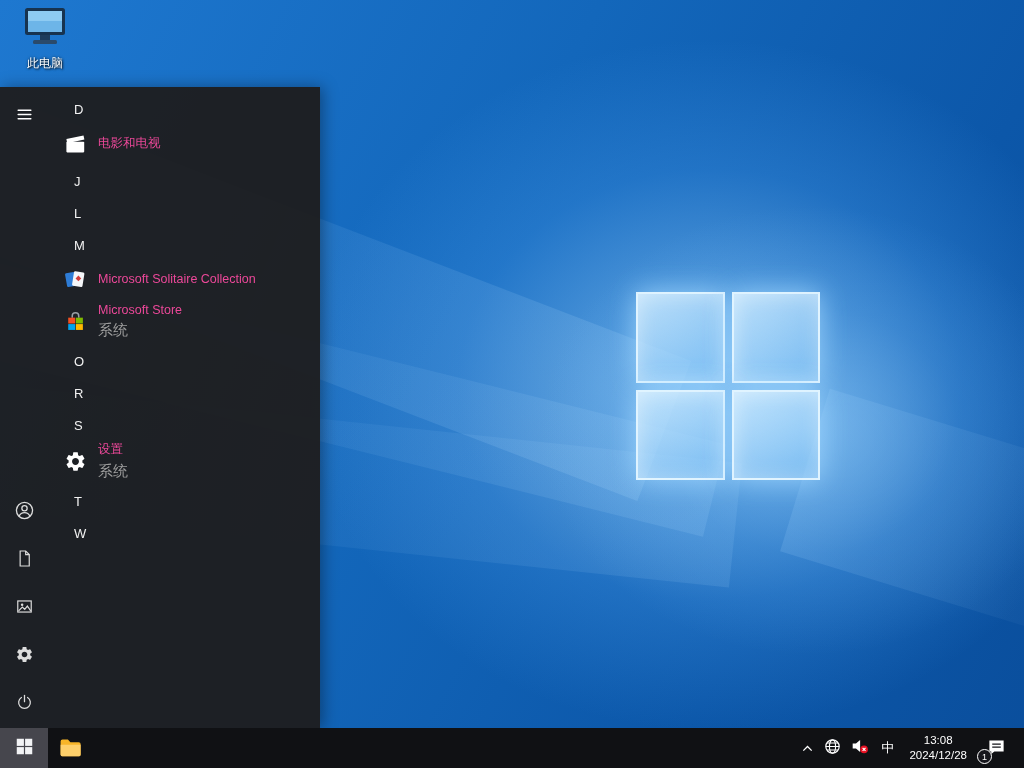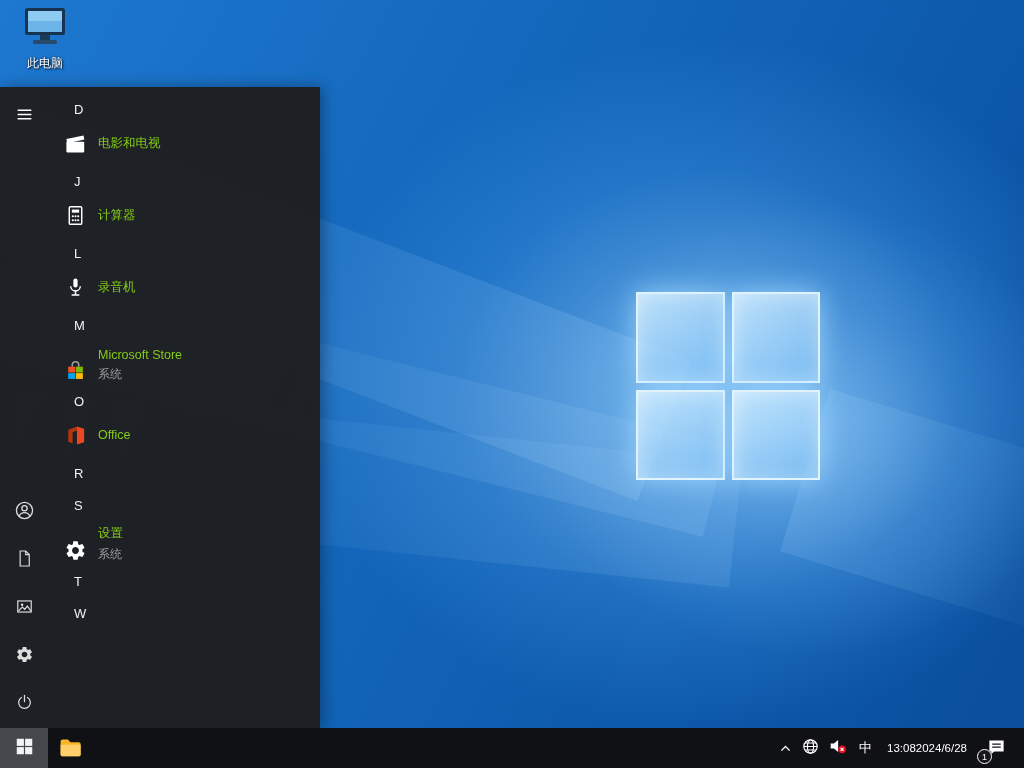--- a/index.html
+++ b/index.html
@@ -63,39 +63,39 @@
   .rail-spacer { flex: 1; }
 
   .app-list { flex: 1; padding-top: 8px; overflow: hidden; }
   .sec-letter {
     height: 28px; display: flex; align-items: center; padding-left: 26px;
     font-size: 13px; color: #f2f2f2; cursor: pointer;
   }
   .app-row {
     height: 40px; display: flex; align-items: center; padding-left: 14px; cursor: pointer;
   }
-  .app-row.two-line { height: 44px; align-items: flex-end; }
+  .app-row.two-line { height: 44px; }
   .sec { margin-bottom: 4px; }
   .app-icon { width: 26px; height: 26px; flex: 0 0 26px; display: flex; align-items: center; justify-content: center; margin-right: 10px; }
   .app-text-wrap { display: flex; flex-direction: column; justify-content: center; min-width: 0; }
-  .app-label { font-size: 12.5px; color: #84cc16; white-space: nowrap; }
-  .app-sub { font-size: 12px; color: #9d9d9d; margin-top: 4px; }
+  .app-label { font-size: 12.5px; color: #ec4899; white-space: nowrap; }
+  .app-sub { font-size: 15px; color: #9d9d9d; margin-top: 4px; }
   .app-chevron { margin-left: auto; margin-right: 16px; display: flex; align-items: center; }
 
   
   .taskbar {
     position: absolute; left: 0; bottom: 0; width: 1024px; height: 40px; z-index: 10;
     background: #101114; display: flex; align-items: stretch;
   }
   .start-btn { width: 48px; display: flex; align-items: center; justify-content: center; background: #46464d; cursor: pointer; }
   .task-btn { width: 44px; display: flex; align-items: center; justify-content: center; cursor: pointer; }
   .tray { margin-left: auto; display: flex; align-items: stretch; color: #fff; padding-right: 8px; }
   .tray-item { display: flex; align-items: center; justify-content: center; padding: 0 5px; cursor: pointer; }
   .ime { font-size: 13px; padding: 0 7px; }
-  .clock { line-height: 1.3; font-size: 11.5px; padding: 0 8px; text-align: center; }
+  .clock { flex-direction: column; line-height: 1.3; font-size: 11.5px; padding: 0 8px; text-align: center; }
   .action-center { position: relative; padding: 0 10px 0 12px; }
   .ac-badge {
     position: absolute; left: 2px; bottom: 4px; width: 15px; height: 15px; border-radius: 50%;
     background: #17171d; border: 1px solid #fff; color: #fff; font-size: 9px;
     display: flex; align-items: center; justify-content: center;
   }
 </style>
 </head>
 <body>
 
@@ -192,89 +192,59 @@
           </svg>
         </span>
         <span class="app-text-wrap">
             <span class="app-label">电影和电视</span>
           </span>
       </div>
     </div>
 
     <div class="sec">
       <div class="sec-letter">J</div>
+    </div>
+
+    <div class="sec">
+      <div class="sec-letter">L</div>
+    </div>
+
+    <div class="sec">
+      <div class="sec-letter">M</div>
       <div class="app-row">
         <span class="app-icon">
-          <svg width="23" height="23" viewBox="0 0 24 24">
-            <rect x="5.5" y="2.8" width="13" height="18.4" rx="1.2" fill="none" stroke="#fff" stroke-width="1.5"></rect>
-            <rect x="8.2" y="5.8" width="7.6" height="3.2" fill="#fff"></rect>
-            <g fill="#fff">
-              <circle cx="9.2" cy="12.8" r="1.1"></circle>
-                <circle cx="12" cy="12.8" r="1.1"></circle>
-                <circle cx="14.8" cy="12.8" r="1.1"></circle>
-              <circle cx="9.2" cy="17" r="1.1"></circle>
-                <circle cx="12" cy="17" r="1.1"></circle>
-                <circle cx="14.8" cy="17" r="1.1"></circle>
-            </g>
+          <svg width="24" height="24" viewBox="0 0 24 24">
+            <rect x="3" y="5.5" width="10" height="14" rx="1.2" fill="#2e7cd6" transform="rotate(-10 8 12.5)"></rect>
+            <rect x="10" y="4.8" width="10.5" height="14.6" rx="1.2" fill="#f4f6f8" transform="rotate(9 15.2 12)"></rect>
+            <rect x="13.4" y="9.4" width="4" height="4" fill="#d23b3b" transform="rotate(45 15.4 11.4)"></rect>
           </svg>
         </span>
         <span class="app-text-wrap">
-            <span class="app-label">计算器</span>
+            <span class="app-label">Microsoft Solitaire Collection</span>
           </span>
       </div>
-    </div>
-
-    <div class="sec">
-      <div class="sec-letter">L</div>
-      <div class="app-row">
-        <span class="app-icon">
-          <svg width="23" height="23" viewBox="0 0 24 24">
-            <rect x="9.8" y="2.5" width="4.4" height="9.6" rx="2.2" fill="#fff"></rect>
-            <path d="M7 10.6a5 5 0 0 0 10 0" fill="none" stroke="#fff" stroke-width="1.5"></path>
-            <path d="M12 15.6v3.2M8.5 19.9h7" stroke="#fff" stroke-width="1.5" stroke-linecap="round"></path>
-          </svg>
-        </span>
-        <span class="app-text-wrap">
-            <span class="app-label">录音机</span>
-          </span>
-      </div>
-    </div>
-
-    <div class="sec">
-      <div class="sec-letter">M</div>
       <div class="app-row two-line">
         <span class="app-icon">
           <svg width="23" height="23" viewBox="0 0 24 24">
             <path d="M8.6 8V6.2a3.4 3.4 0 0 1 6.8 0V8" fill="none" stroke="#9aa0a6" stroke-width="1.6"></path>
             <rect x="4.4" y="8" width="7.3" height="6.1" fill="#f25022"></rect>
             <rect x="12.4" y="8" width="7.3" height="6.1" fill="#7fba00"></rect>
             <rect x="4.4" y="14.7" width="7.3" height="6.1" fill="#00a4ef"></rect>
             <rect x="12.4" y="14.7" width="7.3" height="6.1" fill="#ffb900"></rect>
           </svg>
         </span>
         <span class="app-text-wrap">
           <span class="app-label">Microsoft Store</span>
           <span class="app-sub">系统</span>
         </span>
       </div>
     </div>
 
     <div class="sec">
       <div class="sec-letter">O</div>
-      <div class="app-row">
-        <span class="app-icon">
-          <svg width="23" height="23" viewBox="0 0 24 24">
-            <path d="M13.5 2.5L21 5v14l-7.5 2.5z" fill="#e8491f"></path>
-            <path d="M13.5 2.5L4.5 6v12.5L9 20.3V8.5l4.5-1.6z" fill="#b5360c"></path>
-          </svg>
-        </span>
-        <span class="app-text-wrap">
-            <span class="app-label">Office</span>
-          </span>
-      </div>
     </div>
 
     <div class="sec">
       <div class="sec-letter">R</div>
     </div>
 
     <div class="sec">
       <div class="sec-letter">S</div>
       <div class="app-row two-line">
         <span class="app-icon">
@@ -342,21 +312,21 @@
         <svg width="18" height="18" viewBox="0 0 16 16">
           <path d="M1.5 5.8v4.4h2.9l3.7 3.1V2.7L4.4 5.8z" fill="#fff"></path>
           <circle cx="11.6" cy="11" r="3.4" fill="#e81123"></circle>
           <path d="M10.3 9.7l2.6 2.6M12.9 9.7l-2.6 2.6" stroke="#fff" stroke-width="1.1"></path>
         </svg>
       </span>
     </div>
     <div class="tray-item ime">中</div>
     <div class="tray-item clock">
       <span>13:08</span>
-      <span>2024/6/28</span>
+      <span>2024/12/28</span>
     </div>
     <div class="tray-item action-center">
       <span>
         <svg width="19" height="19" viewBox="0 0 16 16">
           <path d="M2 3h12v9.2H6.2L3.6 14.3v-2.1H2z" fill="#fff"></path>
           <path d="M4.4 6h7.2M4.4 8.6h7.2" stroke="#14141a" stroke-width="1"></path>
         </svg>
       </span>
       <span class="ac-badge">1</span>
     </div>

